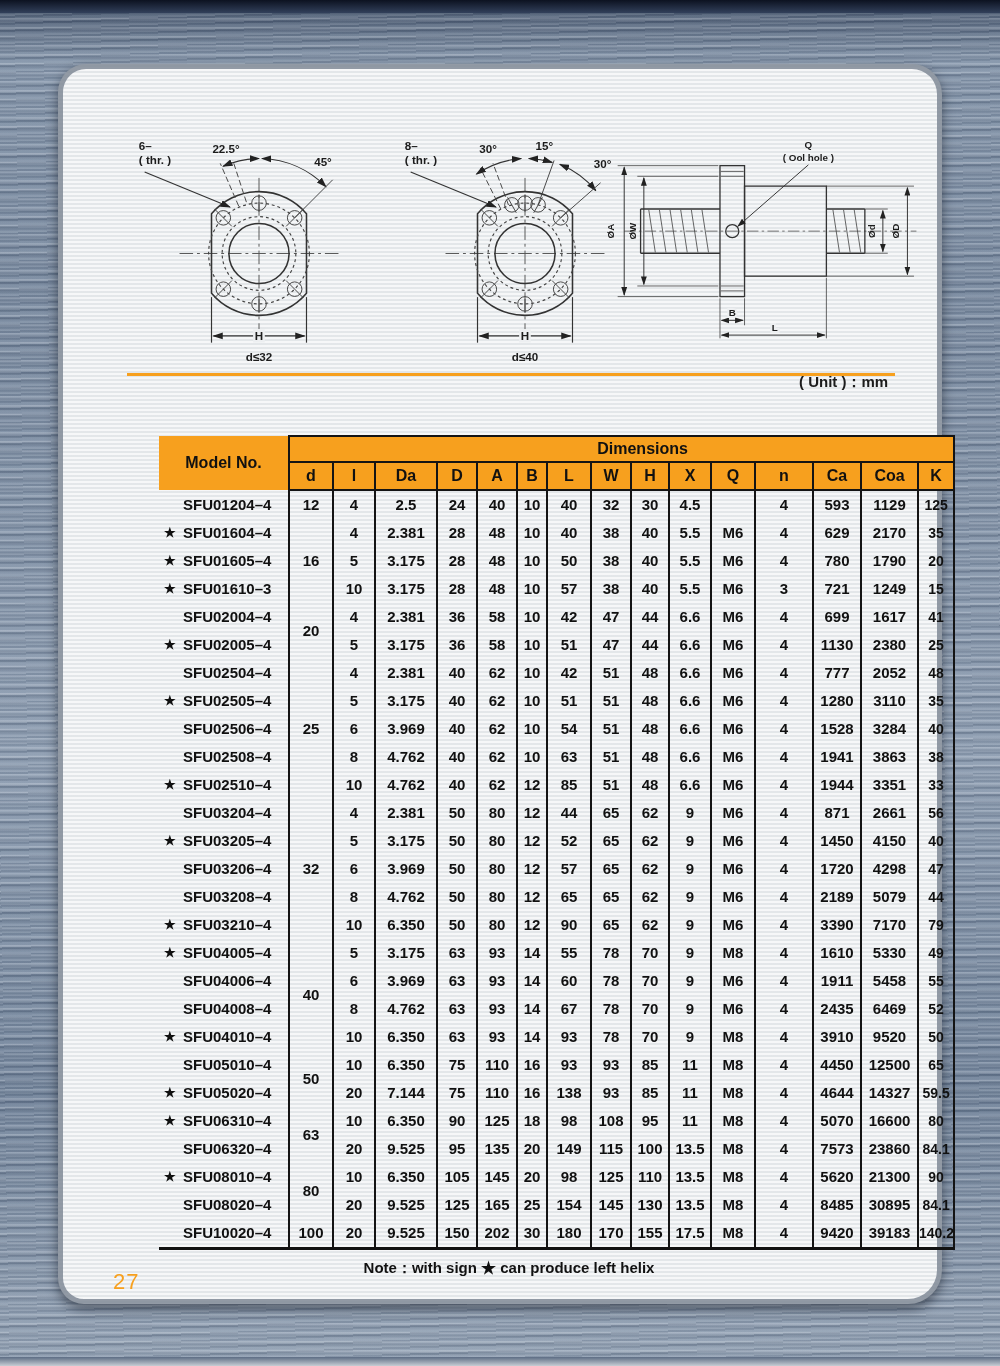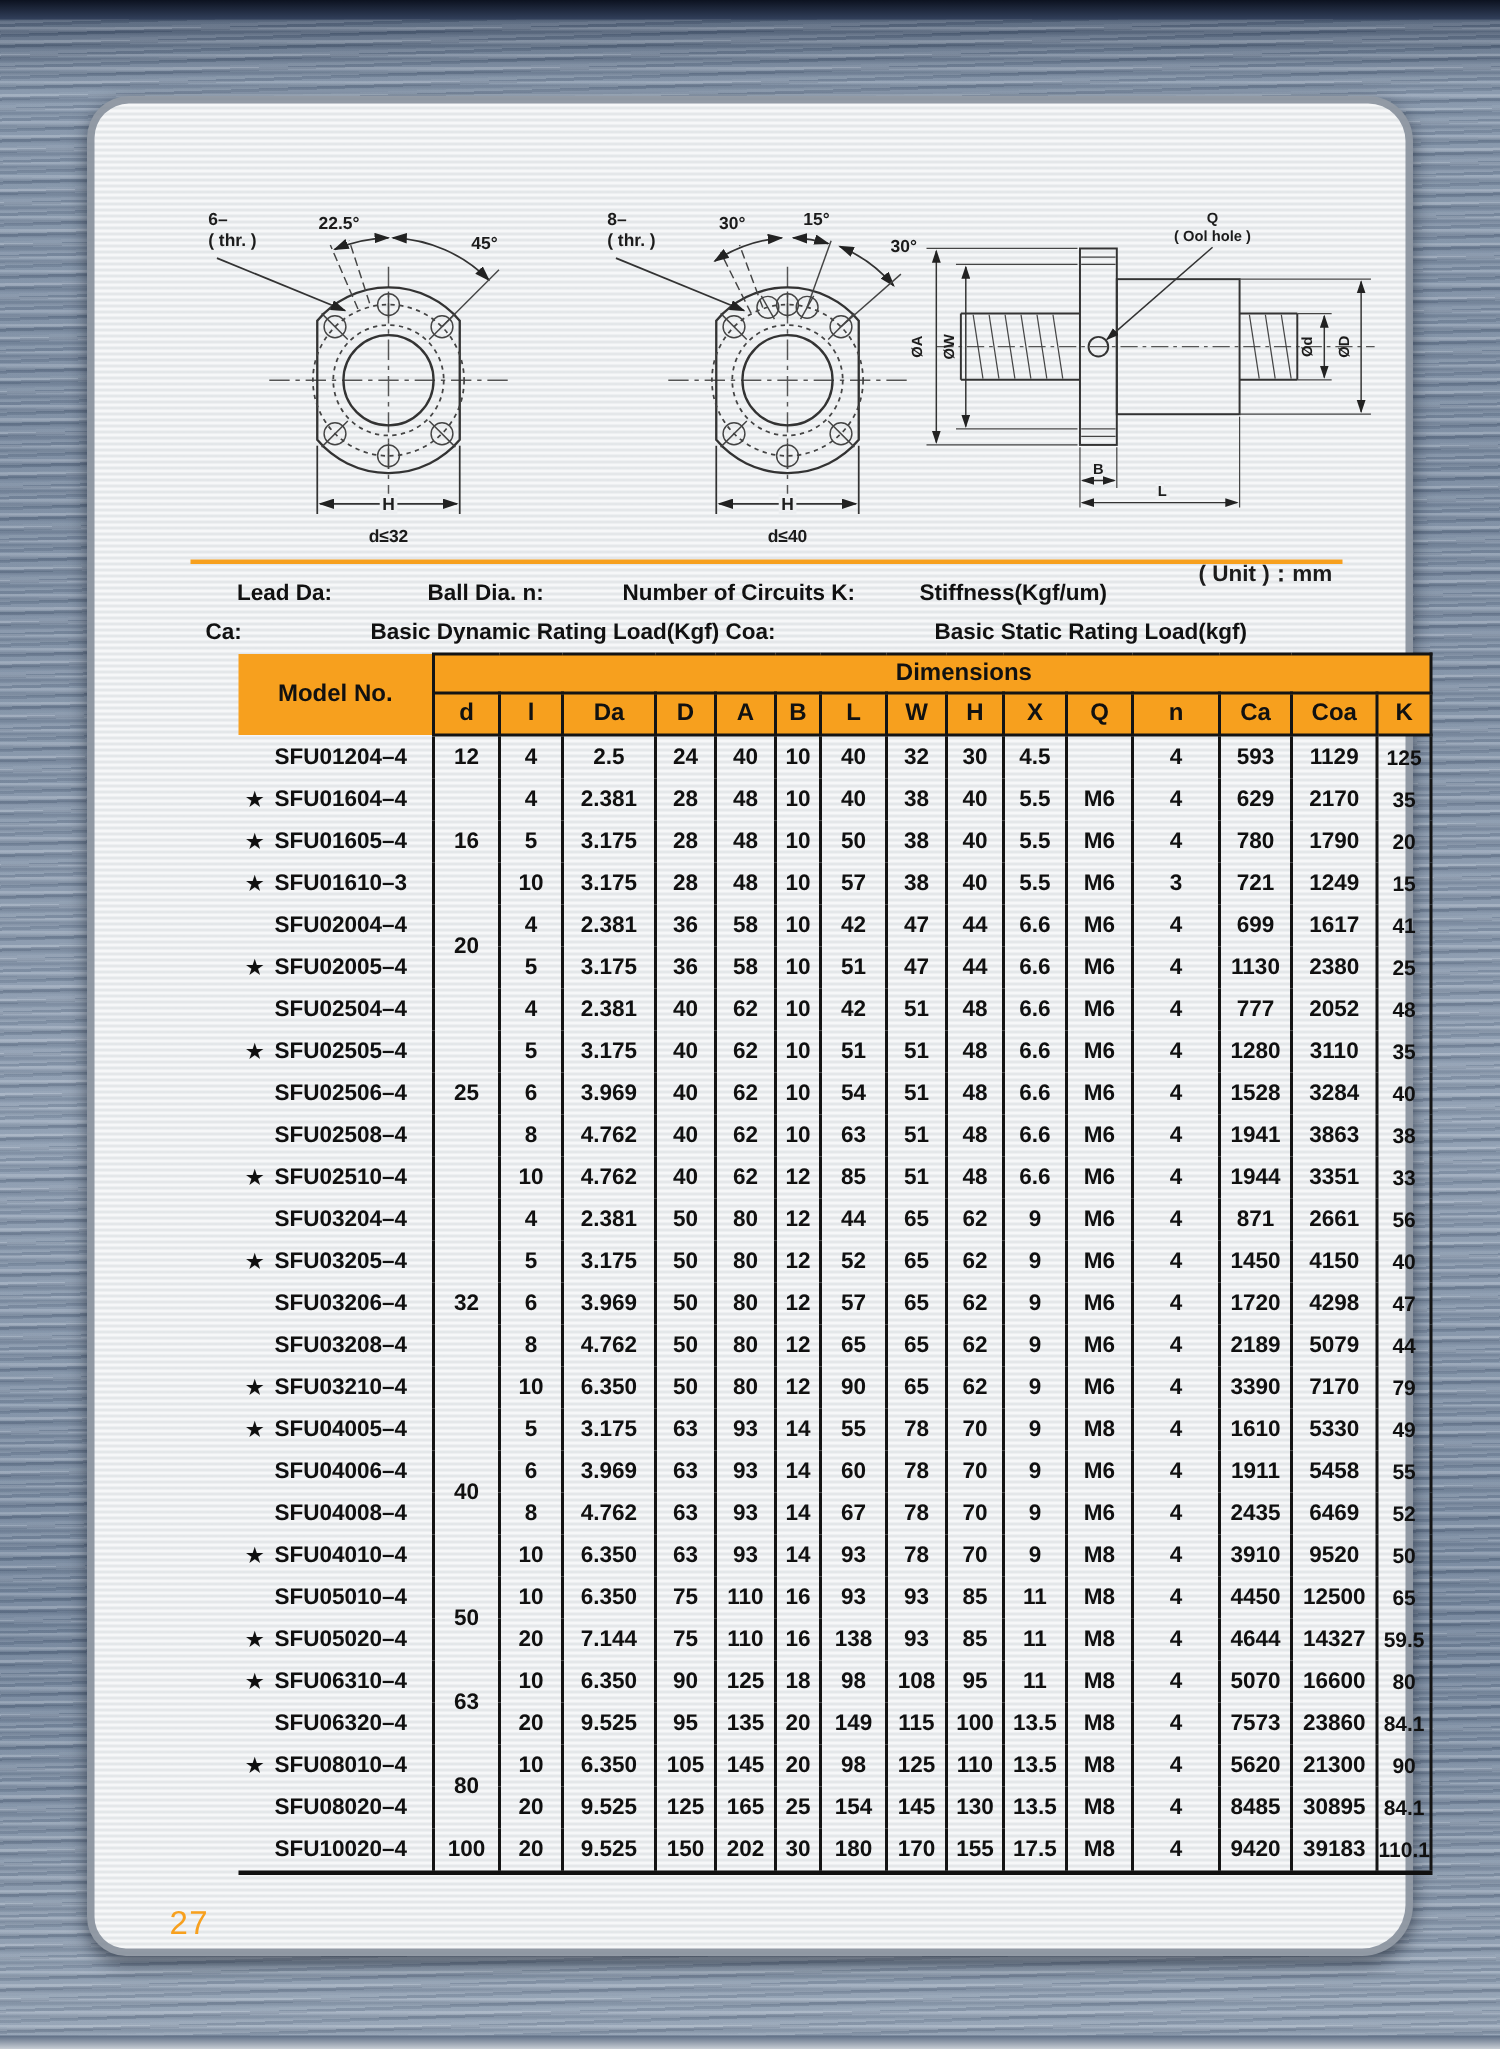--- a/index.html
+++ b/index.html
@@ -239,29 +239,20 @@
         <text x="364" y="115" transform="rotate(-90 364 115)" text-anchor="middle">ØD</text>
         <text class="halo" x="160" y="219" text-anchor="middle" font-size="13">B</text>
         <text class="halo" x="212" y="237" text-anchor="middle" font-size="13">L</text>
       </svg>
 
       <div class="unit-label">( Unit )：mm</div>
     </div>
 
     <div class="rule"></div>
 
-    <div class="legend">
-      <span style="left:95px;top:2px">Lead Da:</span>
-      <span style="left:222px;top:2px">Ball Dia. n:</span>
-      <span style="left:352px;top:2px">Number of Circuits K:</span>
-      <span style="left:550px;top:2px">Stiffness(Kgf/um)</span>
-      <span style="left:74px;top:28px">Ca:</span>
-      <span style="left:184px;top:28px">Basic Dynamic Rating Load(Kgf) Coa:</span>
-      <span style="left:560px;top:28px">Basic Static Rating Load(kgf)</span>
-    </div>
 
     <div class="tblwrap">
       <table class="spec">
         <colgroup>
           <col style="width:130px">
             <col style="width:44px">
             <col style="width:42px">
             <col style="width:62px">
           <col style="width:40px">
             <col style="width:40px">
@@ -760,21 +751,22 @@
               <td>202</td>
               <td>30</td>
               <td>180</td>
               <td>170</td>
               <td>155</td>
               <td>17.5</td>
               <td>M8</td>
               <td>4</td>
               <td>9420</td>
               <td>39183</td>
-              <td class="kcol">110.1</td>
+              <td class="kcol">140.2</td>
             </tr>
           </tbody>
       </table>
     </div>
 
+    <div class="note">Note：with sign ★ can produce left helix</div>
     <div class="pageno">27</div>
   </div>
 </div>
 
 </body></html>

